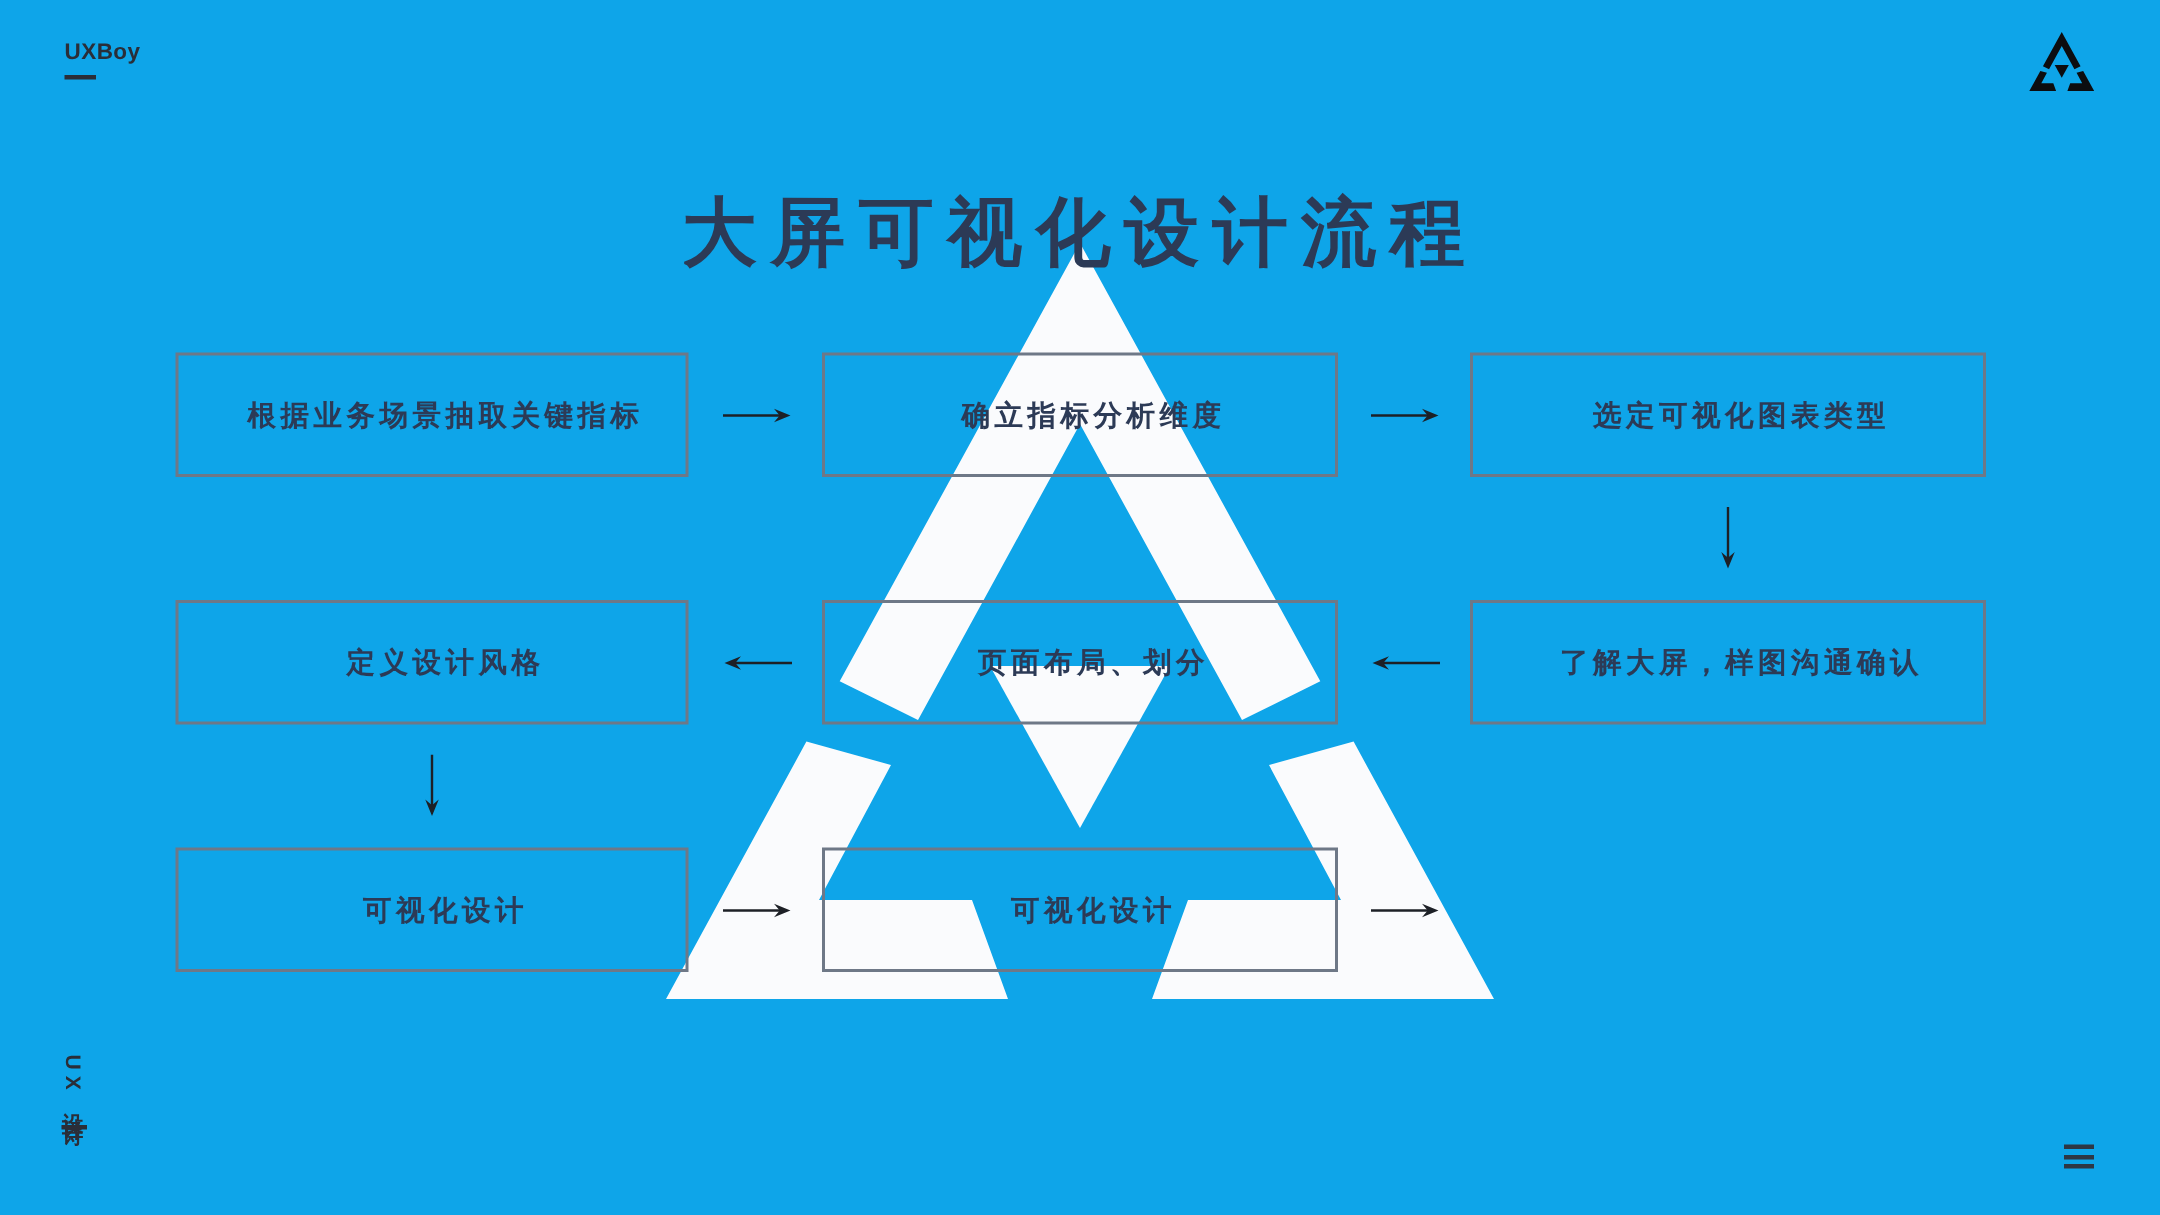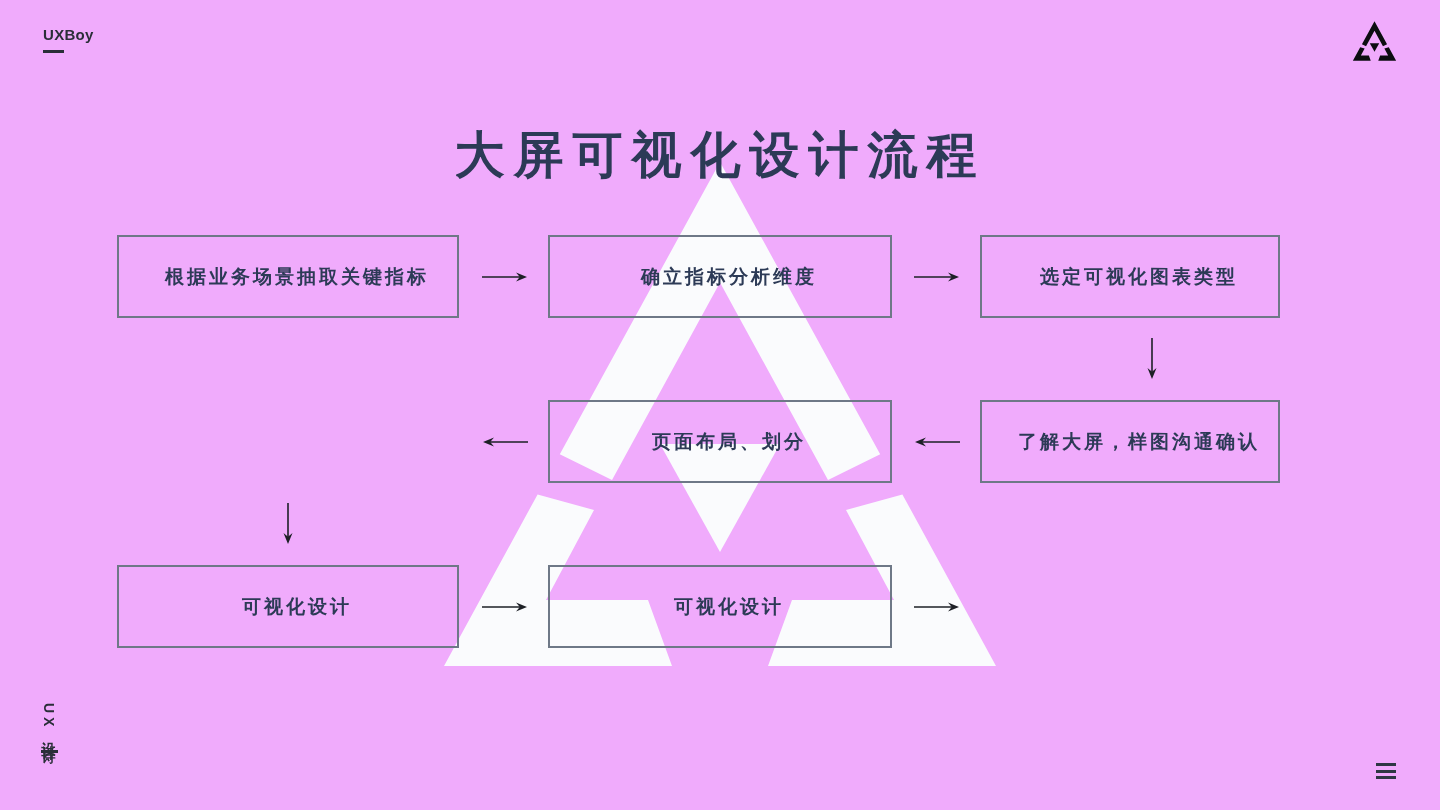--- a/index.html
+++ b/index.html
@@ -2,21 +2,21 @@
 <html><head>
 <meta charset="utf-8">
 <style>
   html,body{margin:0;padding:0;}
   body{
     width:1440px;height:810px;
     background:#f4f5f8;
     font-family:"Liberation Sans","DejaVu Sans",sans-serif;
     overflow:hidden;
   }
-  .stage{position:relative;width:1440px;height:810px;background:#f0abfc;overflow:hidden;}
+  .stage{position:relative;width:1440px;height:810px;background:#0ea5e9;overflow:hidden;}
 
   
   .watermark{position:absolute;left:420px;top:150px;width:600px;height:528px;z-index:0;}
   .watermark svg{width:100%;height:100%;fill:#fafbfd;}
 
   
   .brand{position:absolute;left:43px;top:26px;z-index:2;}
   .brand-name{font-size:15px;font-weight:700;color:#2a2e38;letter-spacing:.3px;}
   .brand-dash{width:21px;height:3px;background:#2a2e38;margin-top:7px;}
   .logo{position:absolute;left:1351px;top:20px;width:47px;height:42px;z-index:2;}
@@ -33,21 +33,21 @@
     position:absolute;box-sizing:border-box;height:83px;
     border:2px solid #6e7887;background:transparent;
     display:flex;align-items:center;justify-content:center;
     z-index:2;
   }
   .flow-box span{
     font-size:19px;font-weight:700;color:#2c3a56;letter-spacing:3px;
     text-indent:3px;white-space:nowrap;margin-left:15px;
   }
   .r1{top:235px;} .r2{top:400px;} .r3{top:565px;}
-  .c1{left:117px;width:342px;} .c2{left:548px;width:344px;text-align:right;} .c3{left:980px;width:300px;}
+  .c1{left:117px;width:342px;} .c2{left:548px;width:344px;text-align:right;} .c3{left:980px;width:344px;}
 
   
   .arrow{position:absolute;z-index:1;}
   .arrow svg{display:block;}
   .arrow-h{width:46px;height:12px;}
   .arrow-v{width:12px;height:42px;}
   .flip{transform:scaleX(-1);}
   .a-stroke{stroke:#1d2026;stroke-width:1.6;fill:none;}
   .a-fill{fill:#1d2026;stroke:none;}
 
@@ -120,20 +120,23 @@
     <span>选定可视化图表类型</span>
   </div>
 
   <div class="arrow arrow-v" style="left:1146px;top:338px;">
     <svg viewBox="0 0 12 42">
         <line class="a-stroke" x1="6" y1="0" x2="6" y2="34"></line>
         <path class="a-fill" d="M1.5,30 L6,41 L10.5,30 L6,33.8 Z"></path>
       </svg>
   </div>
 
+  <div class="flow-box r2 c1">
+    <span>定义设计风格</span>
+  </div>
   <div class="arrow arrow-h flip" style="left:482px;top:436px;">
     <svg viewBox="0 0 46 12">
         <line class="a-stroke" x1="0" y1="6" x2="38" y2="6"></line>
         <path class="a-fill" d="M34,1.5 L45,6 L34,10.5 L37.8,6 Z"></path>
       </svg>
   </div>
   <div class="flow-box r2 c2">
     <span>页面布局、划分</span>
   </div>
   <div class="arrow arrow-h flip" style="left:914px;top:436px;">

